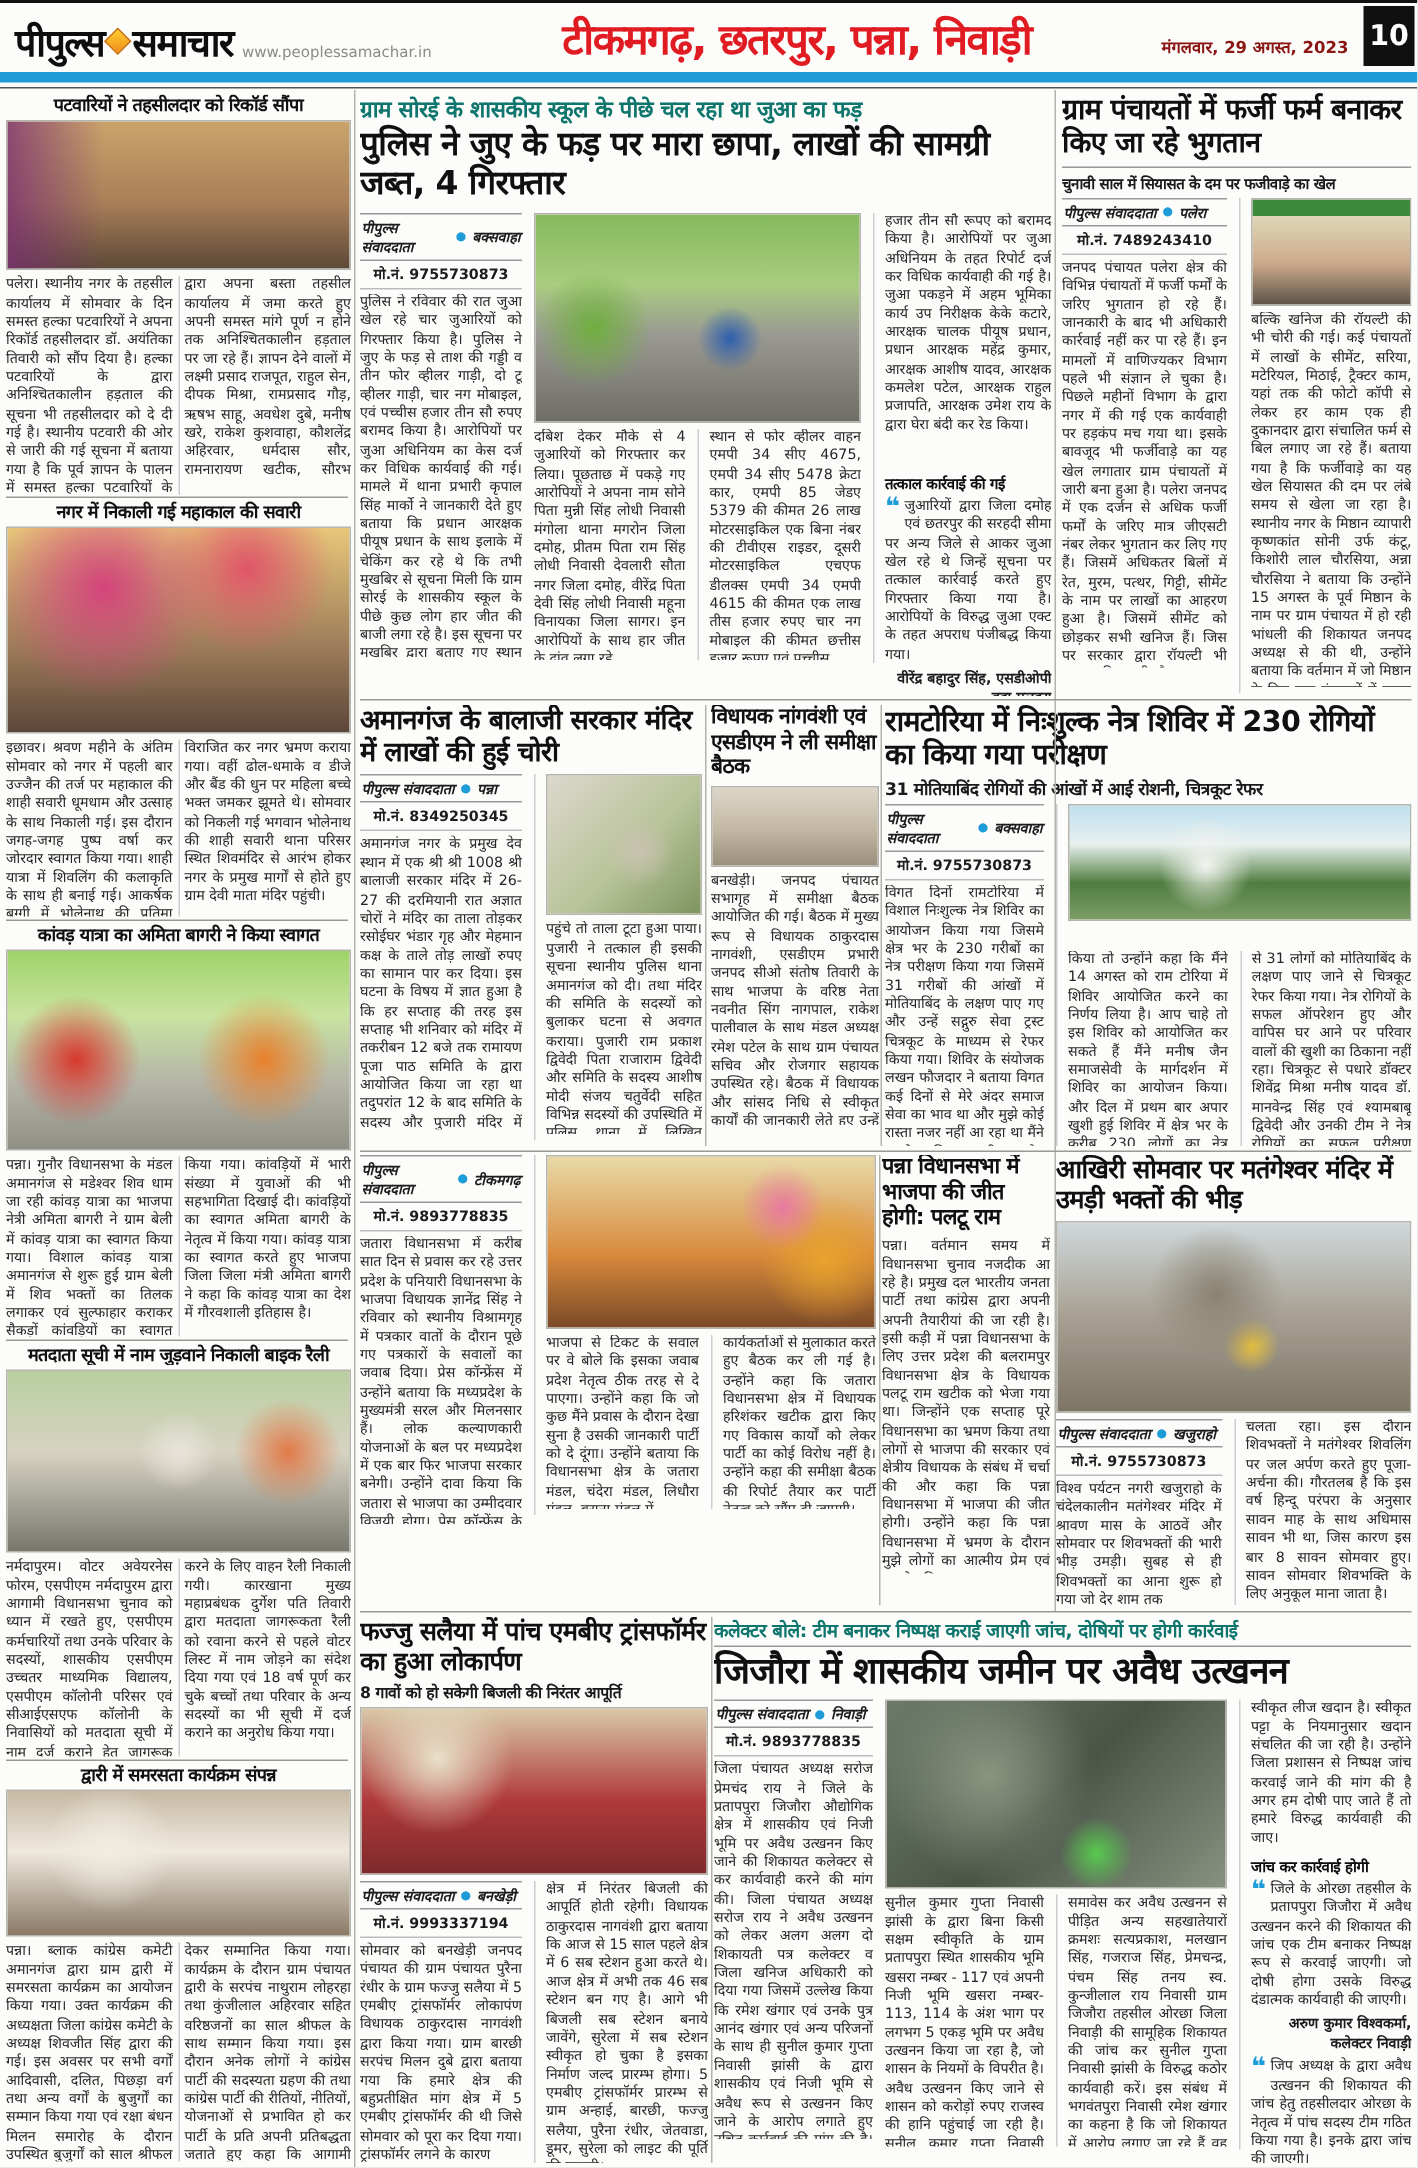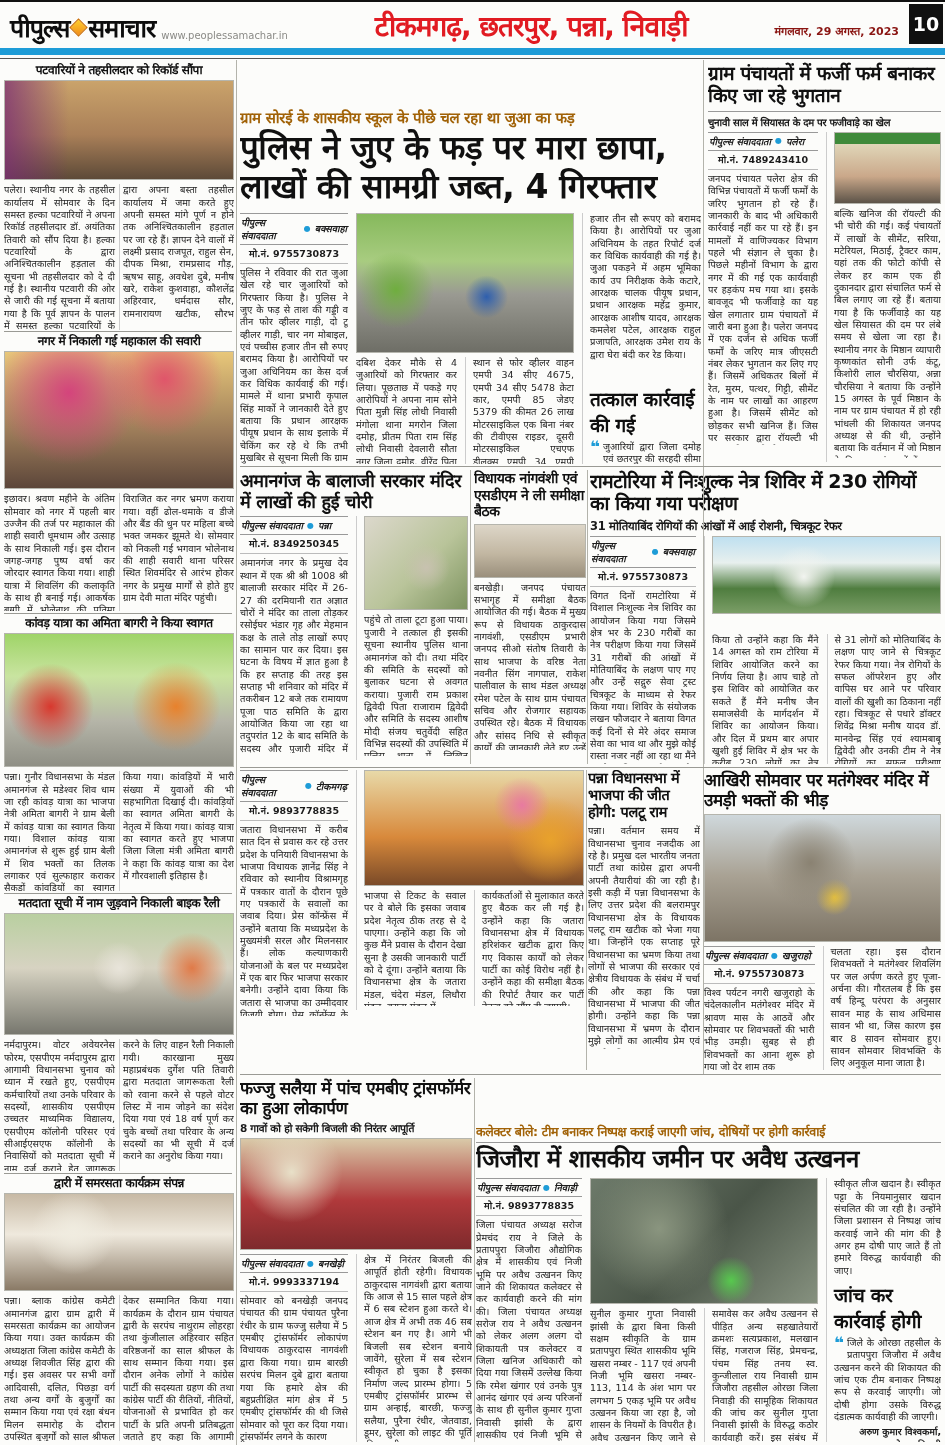--- a/index.html
+++ b/index.html
@@ -16,32 +16,32 @@
   .region-title{flex:1;text-align:center;font-size:28px;font-weight:bold;color:#e11b22;letter-spacing:-1px;white-space:nowrap;}
   .date-text{font-size:11px;font-weight:bold;color:#8a1512;white-space:nowrap;margin:0 10px 6px 0;text-align:center;}
   .page-box{width:34px;height:40px;background:#101010;color:#fff;font-size:19px;font-weight:bold;
             display:flex;align-items:center;justify-content:center;margin-right:2px;}
   .blue-bar{position:absolute;left:0;top:46px;width:945px;height:7px;background:#1e9cd7;}
   #masthead::after{content:"";position:absolute;left:0;top:56px;width:945px;height:1px;background:#555;}
   
   .art{position:absolute;box-sizing:border-box;overflow:hidden;}
   .hl{font-weight:bold;color:#101010;line-height:1.18;letter-spacing:-0.4px;}
   .hl-rail{font-size:12px;text-align:center;white-space:nowrap;overflow:hidden;margin:1px 0 3px;}
-  .kicker{font-weight:bold;color:#a16207;letter-spacing:-0.3px;margin-top:45px;}
+  .kicker{font-weight:bold;color:#0f766e;letter-spacing:-0.3px;}
   .subhead{font-weight:bold;color:#1a1a1a;letter-spacing:-0.3px;}
   .body-txt{font-size:9.5px;line-height:1.3;text-align:justify;color:#262626;}
   .cols2{column-count:2;column-gap:8px;column-rule:1px solid #ccc;height:100%;}
   .photo{width:100%;border:1px solid #b5b5ad;box-sizing:border-box;}
   .byline{display:flex;align-items:center;gap:4px;font-size:9.5px;font-weight:bold;
           border-top:1px solid #999;border-bottom:1px solid #999;padding:2px 1px;margin-bottom:1px;font-style:italic;}
   .byline .dot{color:#1e9cd7;font-size:8px;line-height:1;}
   .phone{font-size:9.5px;font-weight:bold;text-align:center;padding:1px 0 3px;border-bottom:1px solid #bbb;margin-bottom:3px;}
   .flexrow{display:flex;gap:8px;}
   .colline{border-left:1px solid #ccc;padding-left:7px;}
-  .boxtitle{font-size:19px;font-weight:bold;letter-spacing:-0.3px;margin:5px 0 3px;color:#0e0e0e;}
+  .boxtitle{font-size:10px;font-weight:bold;letter-spacing:-0.3px;margin:5px 0 3px;color:#0e0e0e;}
   .quote-icon{color:#1e9cd7;font-size:17px;font-weight:bold;line-height:0.8;float:left;margin-right:3px;}
   .attribution{font-size:9.5px;font-weight:bold;text-align:right;margin:2px 0 4px;}
   .hline{position:absolute;height:1px;background:#9a9a94;}
   .vline{position:absolute;width:1px;background:#b3b3ab;}
 </style>
 </head>
 <body>
 
 <div id="page">
 
@@ -85,21 +85,21 @@
   </div>
 
   <div class="art" style="left:4px;top:1175px;width:230px;height:266px;">
     <div class="hl hl-rail">द्वारी में समरसता कार्यक्रम संपन्न</div>
     <div class="photo" style="height:98px;background:radial-gradient(circle at 30% 40%,#f0ece0 0%,rgba(240,236,224,0) 25%),linear-gradient(180deg,#c7b9a4 0%,#efe9dd 42%,#8a7a66 100%);"></div>
     <div class="body-txt cols2" style="height:156px;margin-top:4px;">पन्ना। ब्लाक कांग्रेस कमेटी अमानगंज द्वारा ग्राम द्वारी में समरसता कार्यक्रम का आयोजन किया गया। उक्त कार्यक्रम की अध्यक्षता जिला कांग्रेस कमेटी के अध्यक्ष शिवजीत सिंह द्वारा की गई। इस अवसर पर सभी वर्गों आदिवासी, दलित, पिछड़ा वर्ग तथा अन्य वर्गों के बुजुर्गों का सम्मान किया गया एवं रक्षा बंधन मिलन समारोह के दौरान उपस्थित बुजुर्गों को साल श्रीफल देकर सम्मानित किया गया। कार्यक्रम के दौरान ग्राम पंचायत द्वारी के सरपंच नाथुराम लोहरहा तथा कुंजीलाल अहिरवार सहित वरिष्ठजनों का साल श्रीफल के साथ सम्मान किया गया। इस दौरान अनेक लोगों ने कांग्रेस पार्टी की सदस्यता ग्रहण की तथा कांग्रेस पार्टी की रीतियों, नीतियों, योजनाओं से प्रभावित हो कर पार्टी के प्रति अपनी प्रतिबद्धता जताते हुए कहा कि आगामी विधानसभा चुनाव में कांग्रेस पार्टी को जिताएंगे।</div>
   </div>
 
   <div class="art" style="left:240px;top:62px;width:461px;height:402px;">
     <div class="kicker" style="font-size:15px;margin-bottom:2px;">ग्राम सोरई के शासकीय स्कूल के पीछे चल रहा था जुआ का फड़</div>
-    <div class="hl" style="font-size:33px;margin-bottom:6px;">पुलिस ने जुए के फड़ पर मारा छापा, लाखों की सामग्री जब्त, 4 गिरफ्तार</div>
+    <div class="hl" style="font-size:22px;margin-bottom:6px;">पुलिस ने जुए के फड़ पर मारा छापा, लाखों की सामग्री जब्त, 4 गिरफ्तार</div>
     <div class="flexrow" style="height:300px;">
       <div style="width:108px;flex:none;">
         <div class="byline">
           <span>पीपुल्स संवाददाता</span>
           <span class="dot">●</span>
           <span>बक्सवाहा</span>
         </div>
         <div class="phone">मो.नं. 9755730873</div>
         <div class="body-txt" style="height:242px;overflow:hidden;">पुलिस ने रविवार की रात जुआ खेल रहे चार जुआरियों को गिरफ्तार किया है। पुलिस ने जुए के फड़ से ताश की गड्डी व तीन फोर व्हीलर गाड़ी, दो टू व्हीलर गाड़ी, चार नग मोबाइल, एवं पच्चीस हजार तीन सौ रुपए बरामद किया है। आरोपियों पर जुआ अधिनियम का केस दर्ज कर विधिक कार्यवाई की गई। मामले में थाना प्रभारी कृपाल सिंह मार्को ने जानकारी देते हुए बताया कि प्रधान आरक्षक पीयूष प्रधान के साथ इलाके में चेकिंग कर रहे थे कि तभी मुखबिर से सूचना मिली कि ग्राम सोरई के शासकीय स्कूल के पीछे कुछ लोग हार जीत की बाजी लगा रहे है। इस सूचना पर मुखबिर द्वारा बताए गए स्थान पर पुलिस टीम ने</div>
       </div>

